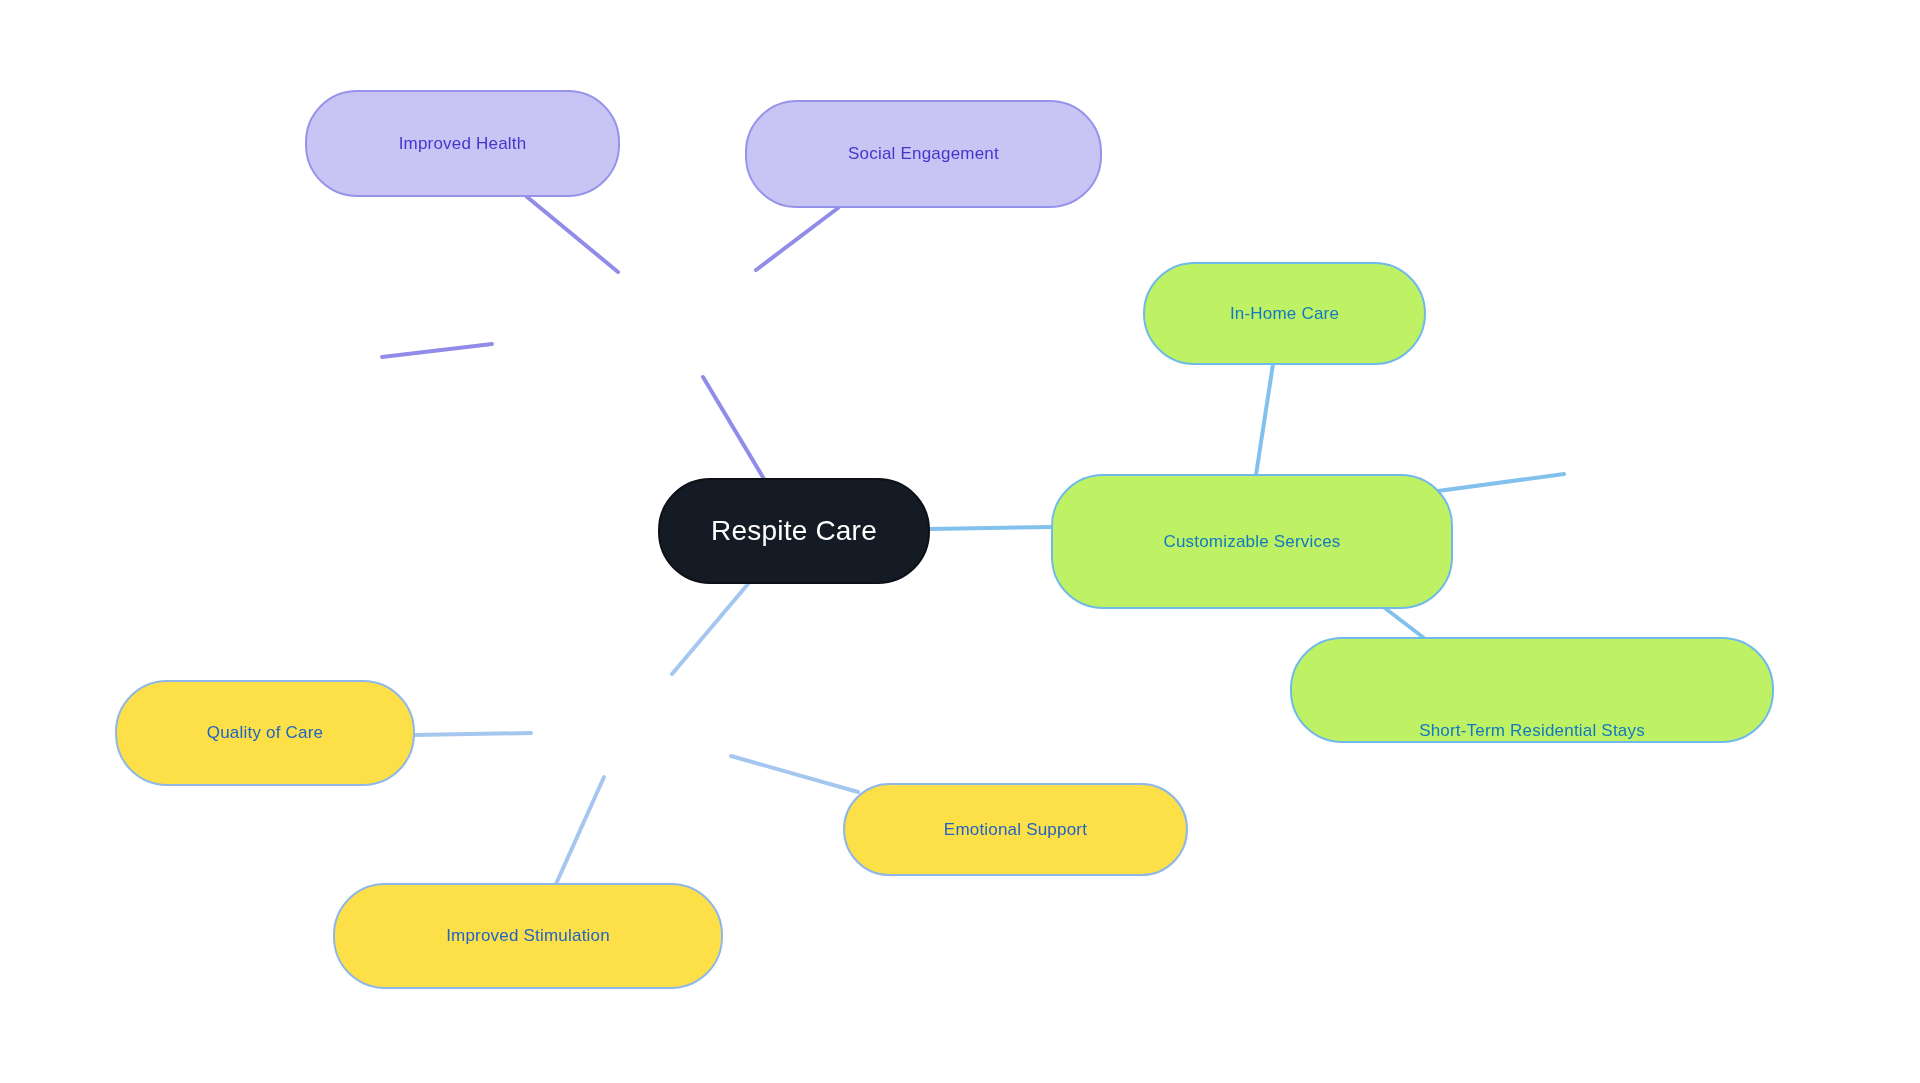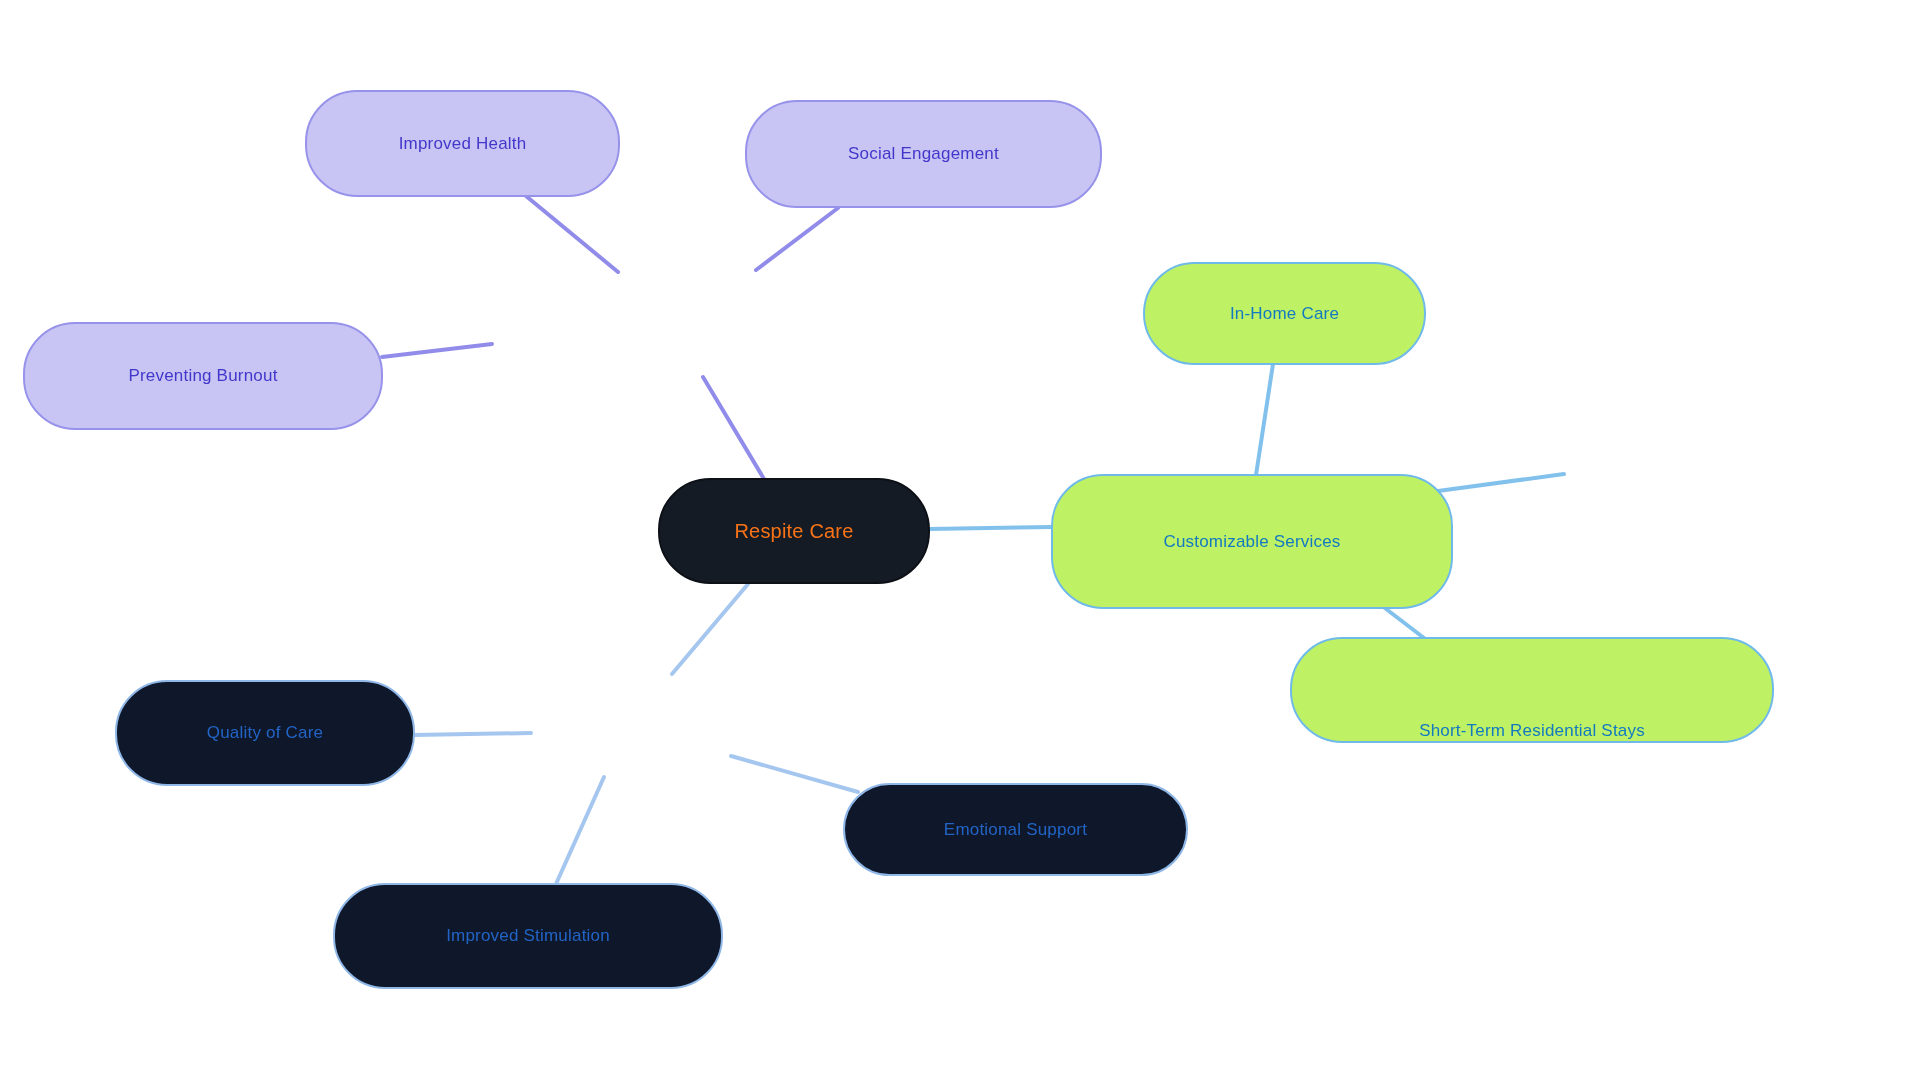--- a/index.html
+++ b/index.html
@@ -35,35 +35,35 @@
     border-radius: 52px;
     font-size: 17px;
     letter-spacing: 0.2px;
     white-space: nowrap;
     box-sizing: border-box;
     cursor: default;
   }
   .node.central {
     background: #151B24;
     border: 2px solid #0D1117;
-    color: #f97316;
-    font-size: 20px;
+    color: #ffffff;
+    font-size: 28px;
   }
   .node.purple {
     background: #C8C5F4;
     border: 2px solid #9793EA;
     color: #4337CB;
   }
   .node.sky {
     background: #bef264;
     border: 2px solid #6FBAE8;
     color: #1379C1;
   }
   .node.pale {
-    background: #0f172a;
+    background: #fde047;
     border: 2px solid #8FB7E7;
     color: #2264C6;
     align-items: center;
   }
 
   
   .n-root        { left: 658px;  top: 478px; width: 272px; height: 106px; }
   .n-caregiver   { left: 490px;  top: 271px; width: 368px; height: 107px; }
   .n-improved    { left: 305px;  top: 90px;  width: 315px; height: 107px; }
   .n-social      { left: 745px;  top: 100px; width: 357px; height: 108px; }
@@ -102,23 +102,20 @@
   <div class="node central n-root">
     <span>Respite Care</span>
   </div>
 
   <div class="node purple n-improved">
     <span>Improved Health</span>
   </div>
   <div class="node purple n-social">
     <span>Social Engagement</span>
   </div>
-  <div class="node purple n-burnout">
-    <span>Preventing Burnout</span>
-  </div>
 
   <div class="node sky n-custom">
     <span>Customizable Services</span>
   </div>
   <div class="node sky n-inhome">
     <span>In-Home Care</span>
   </div>
   <div class="node sky n-short">
     <span>Short-Term Residential Stays</span>
   </div>

